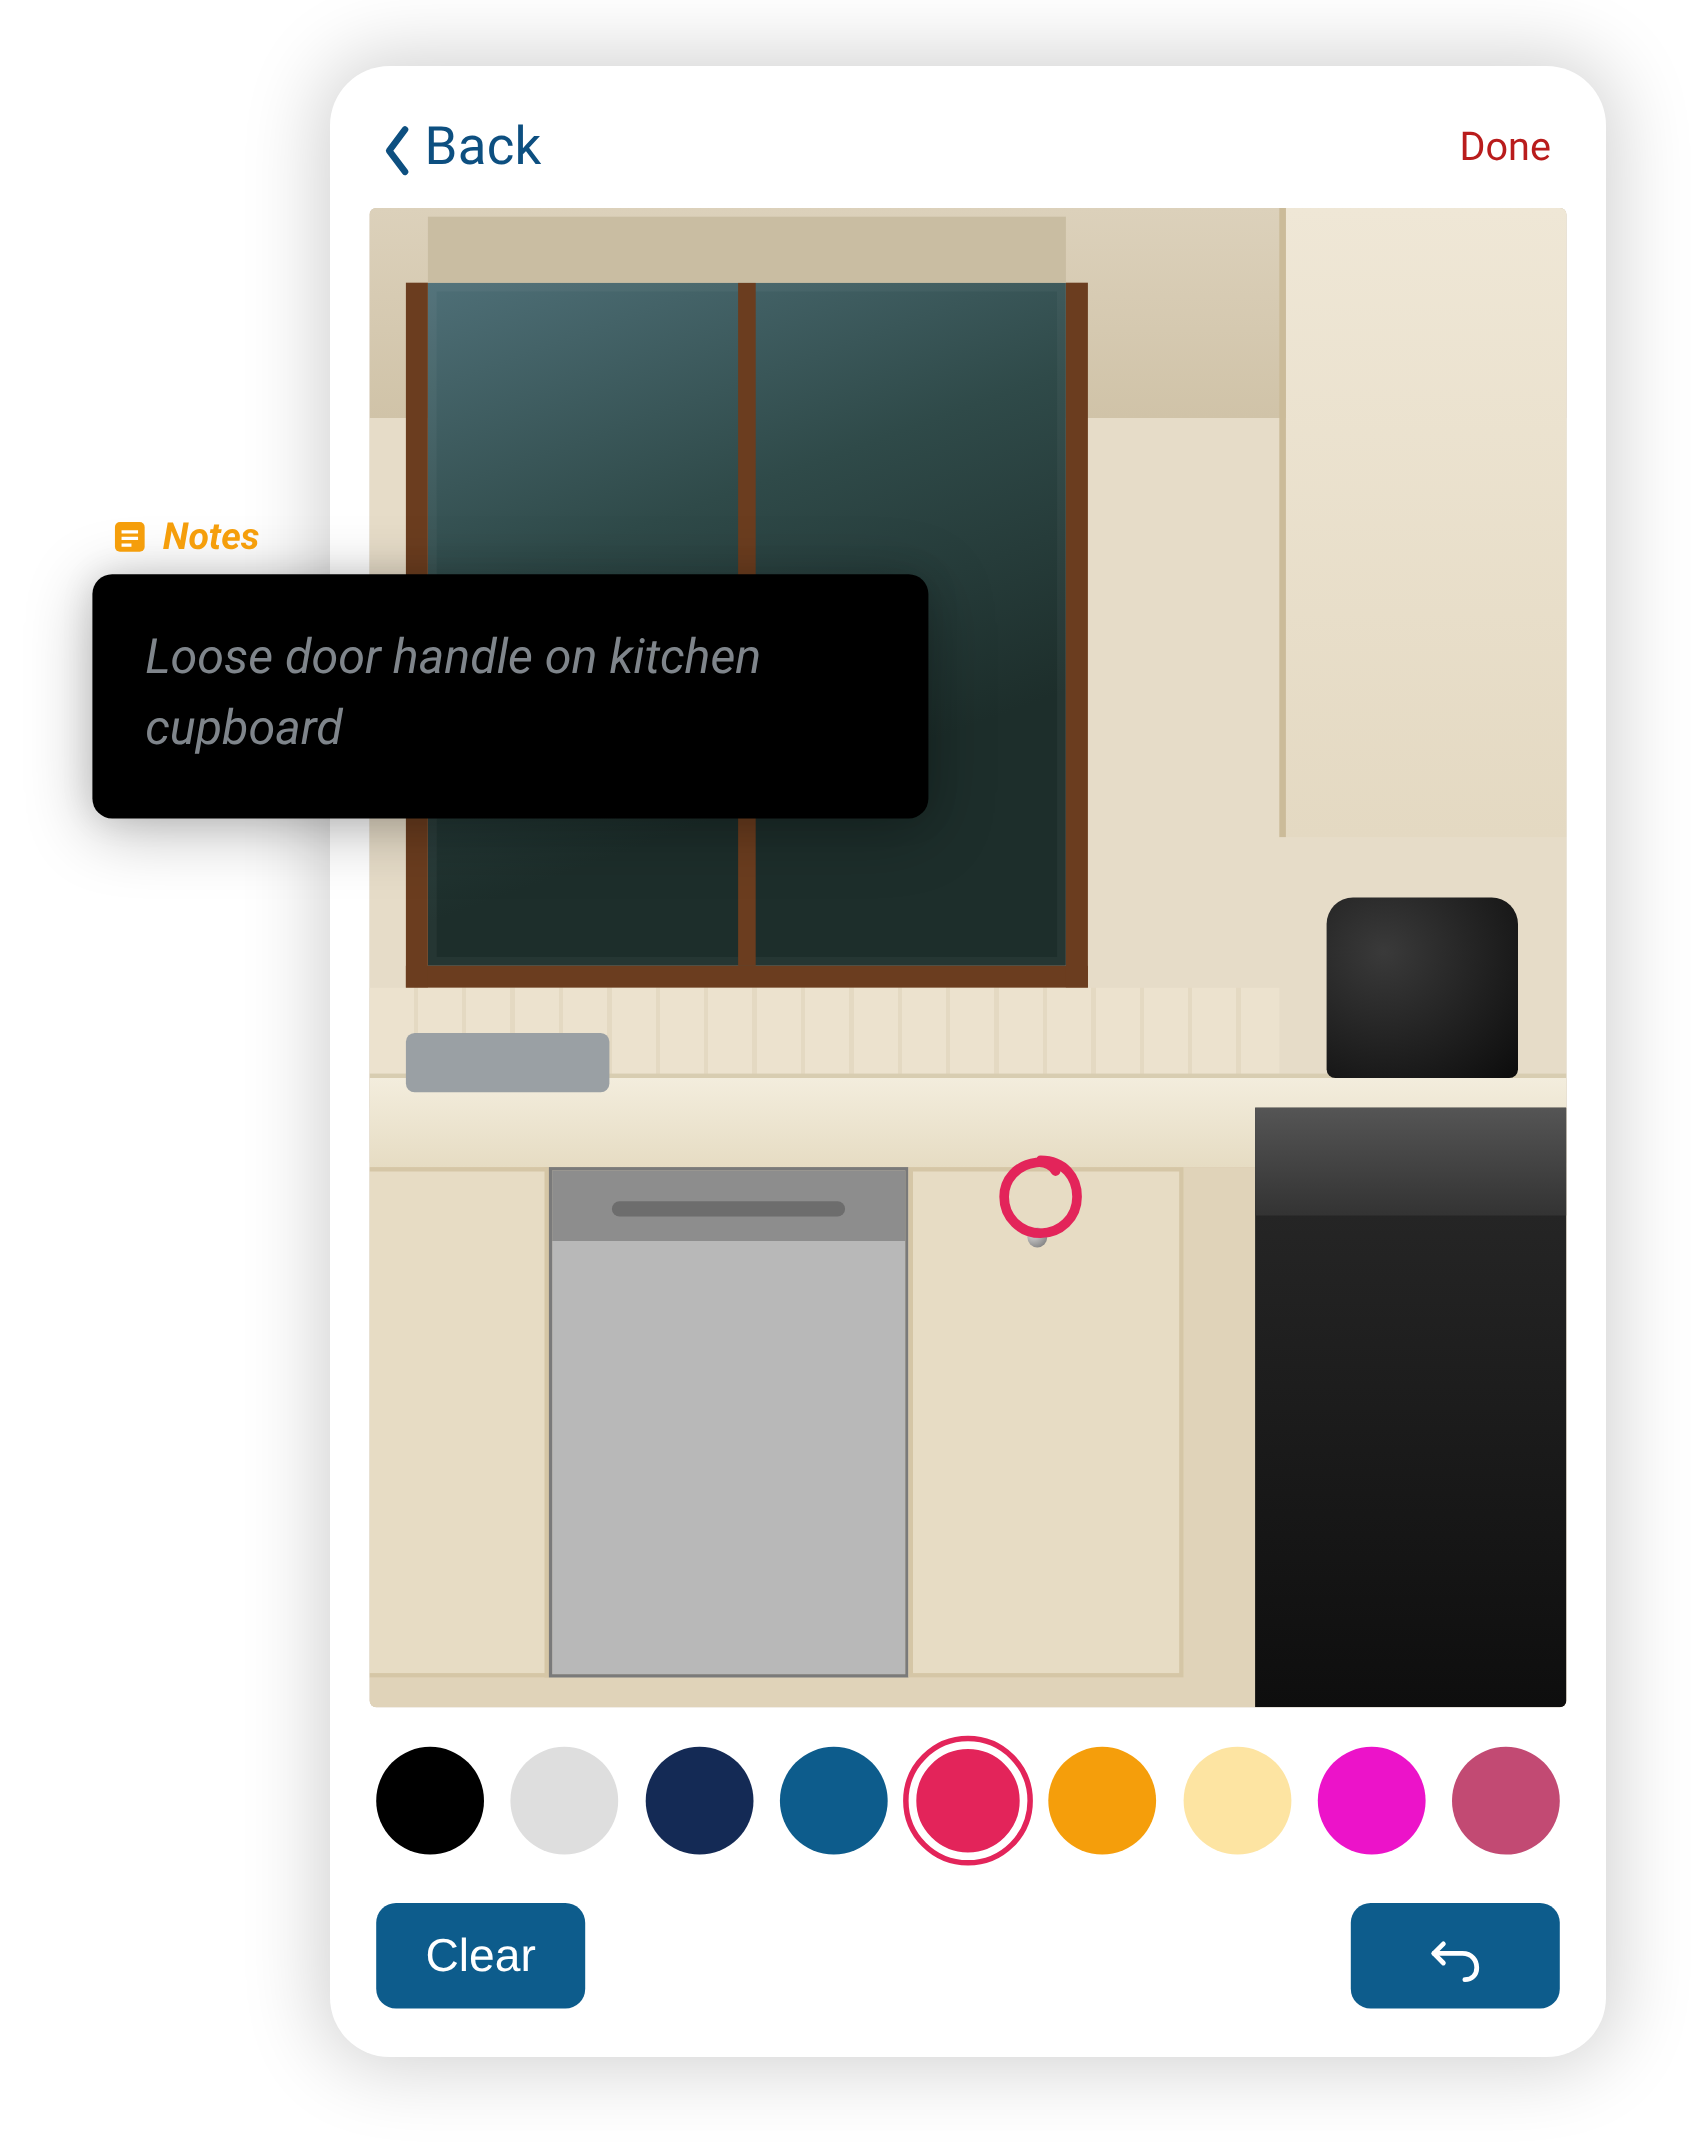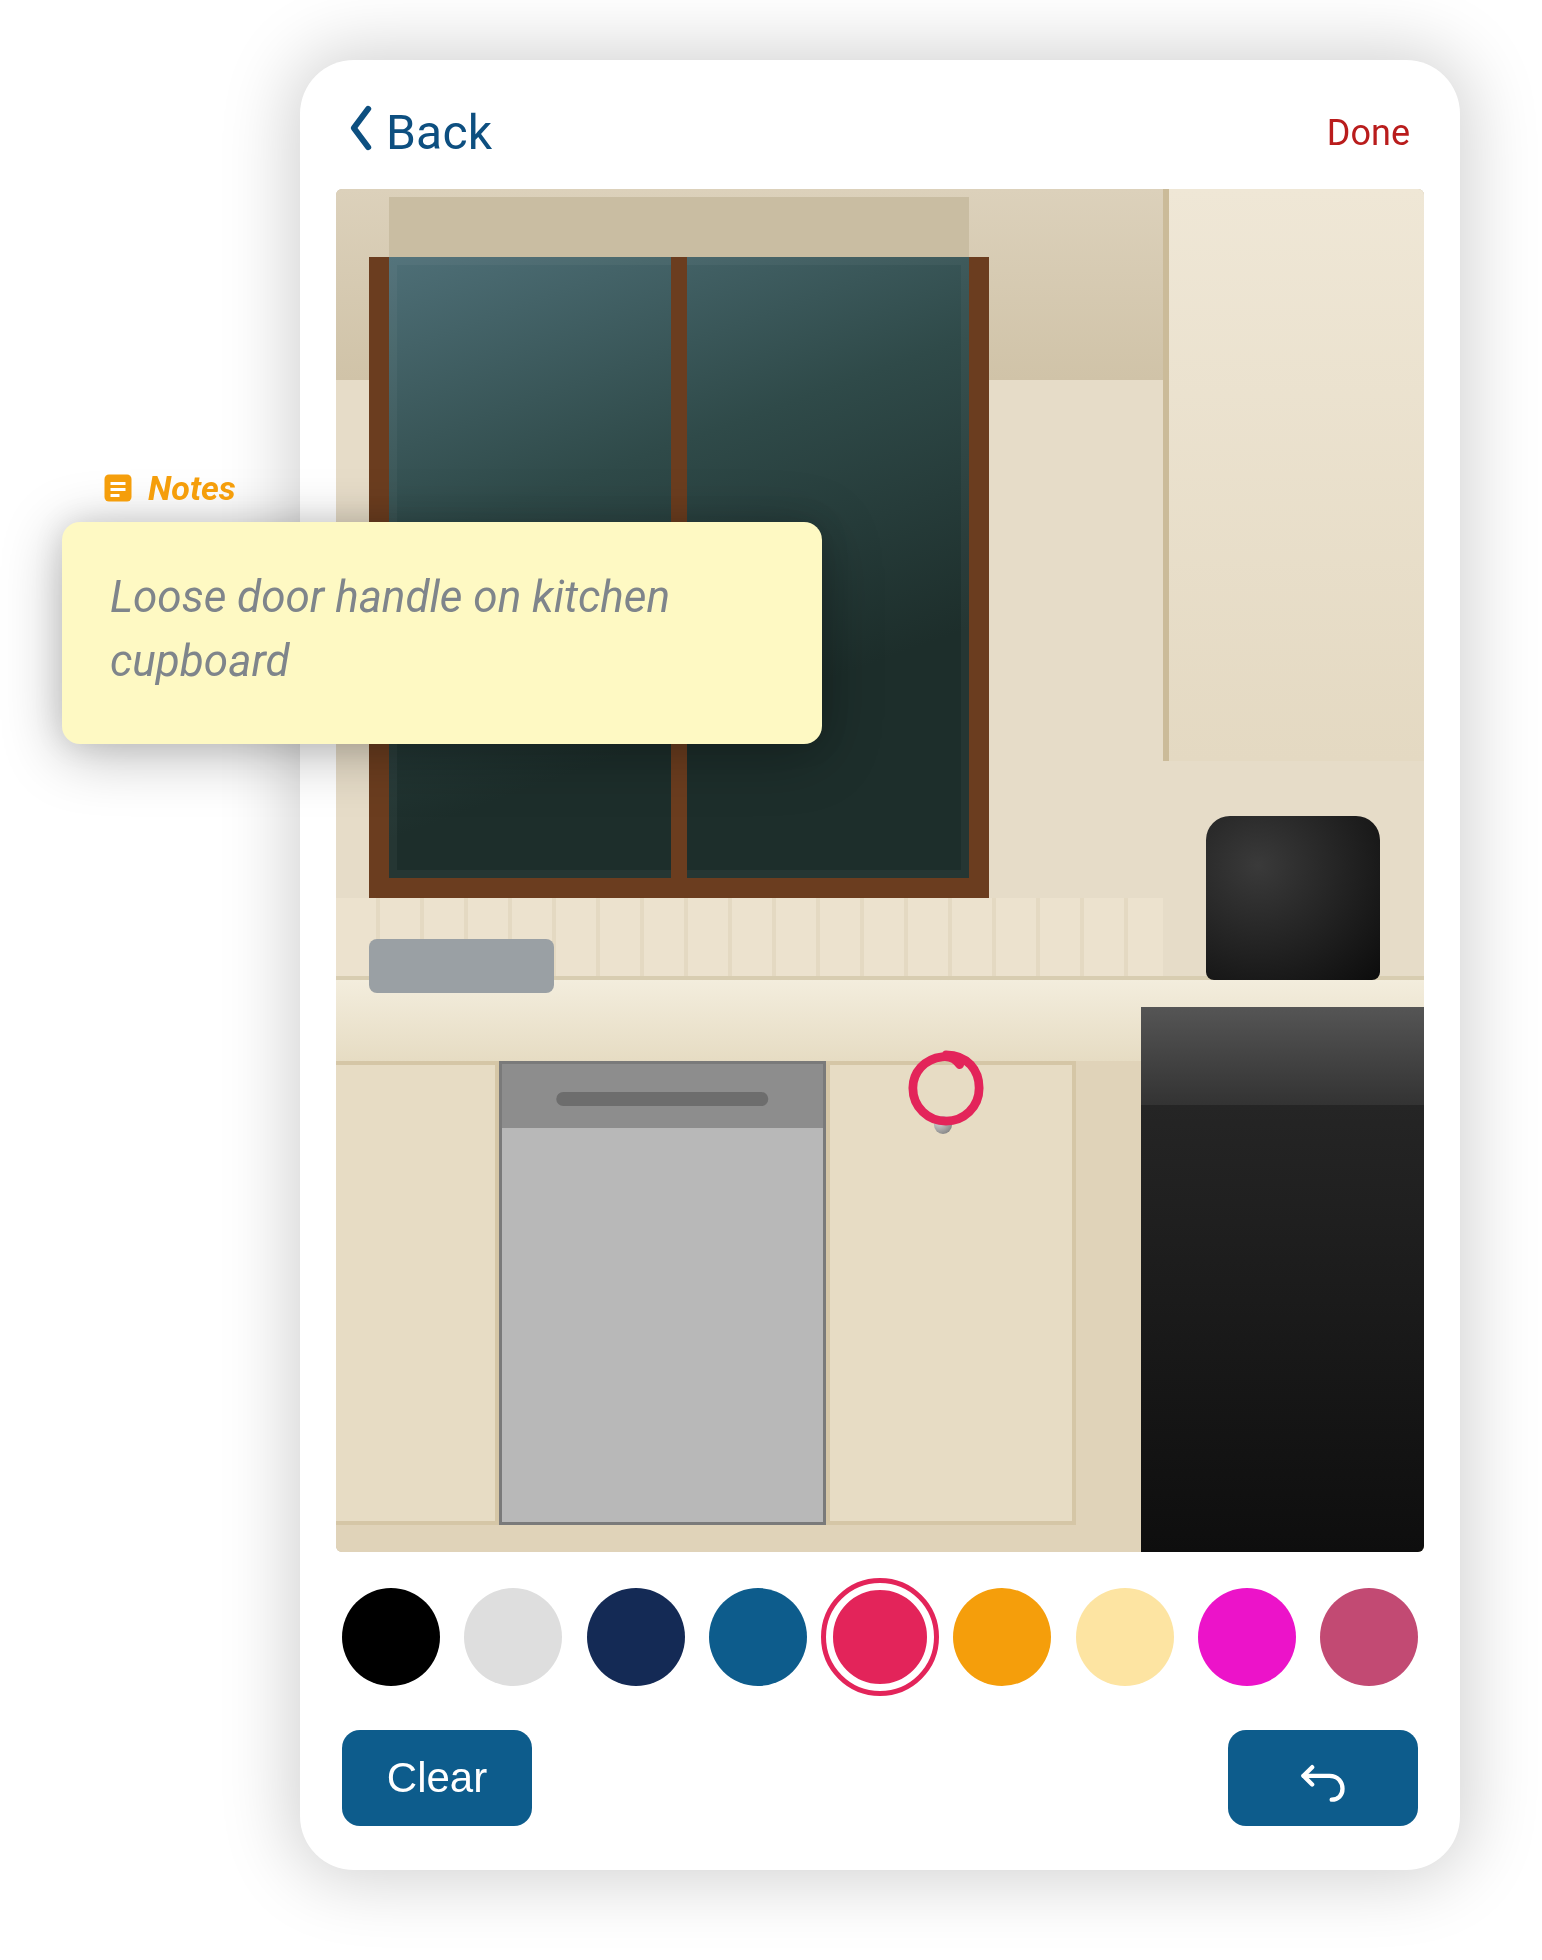--- a/index.html
+++ b/index.html
@@ -25,21 +25,21 @@
     flex-direction: column;
   }
   .top-bar {
     display: flex;
     justify-content: space-between;
     align-items: center;
     padding: 8px 10px 28px 10px;
   }
   .back-group {
     display: flex;
-    align-items: flex-start;
+    align-items: flex-end;
     gap: 10px;
     cursor: pointer;
     color: #0d4f80;
   }
   .back-group svg { width: 30px; height: 48px; }
   .back-label {
     font-size: 48px;
     font-weight: 400;
     letter-spacing: 0.2px;
   }
@@ -203,24 +203,24 @@
     gap:12px;
     color:#f59e0b;
     font-weight:700;
     font-size:34px;
     z-index:5;
     font-style:italic;
   }
   .notes-tab svg{ width:36px; height:36px; }
   .notes-popup{
     position:absolute;
-    left:62px;
+    left:84px;
     top:522px;
     width:760px;
-    background:#fef9c3;
+    background:#000000;
     border-radius:18px;
     box-shadow:0 10px 60px rgba(0,0,0,0.28), 0 0 30px rgba(0,0,0,0.10);
     padding:44px 48px 50px 48px;
     z-index:4;
   }
   .notes-text{
     font-size:44px;
     line-height:1.45;
     font-style:italic;
     color:#7f858b;

